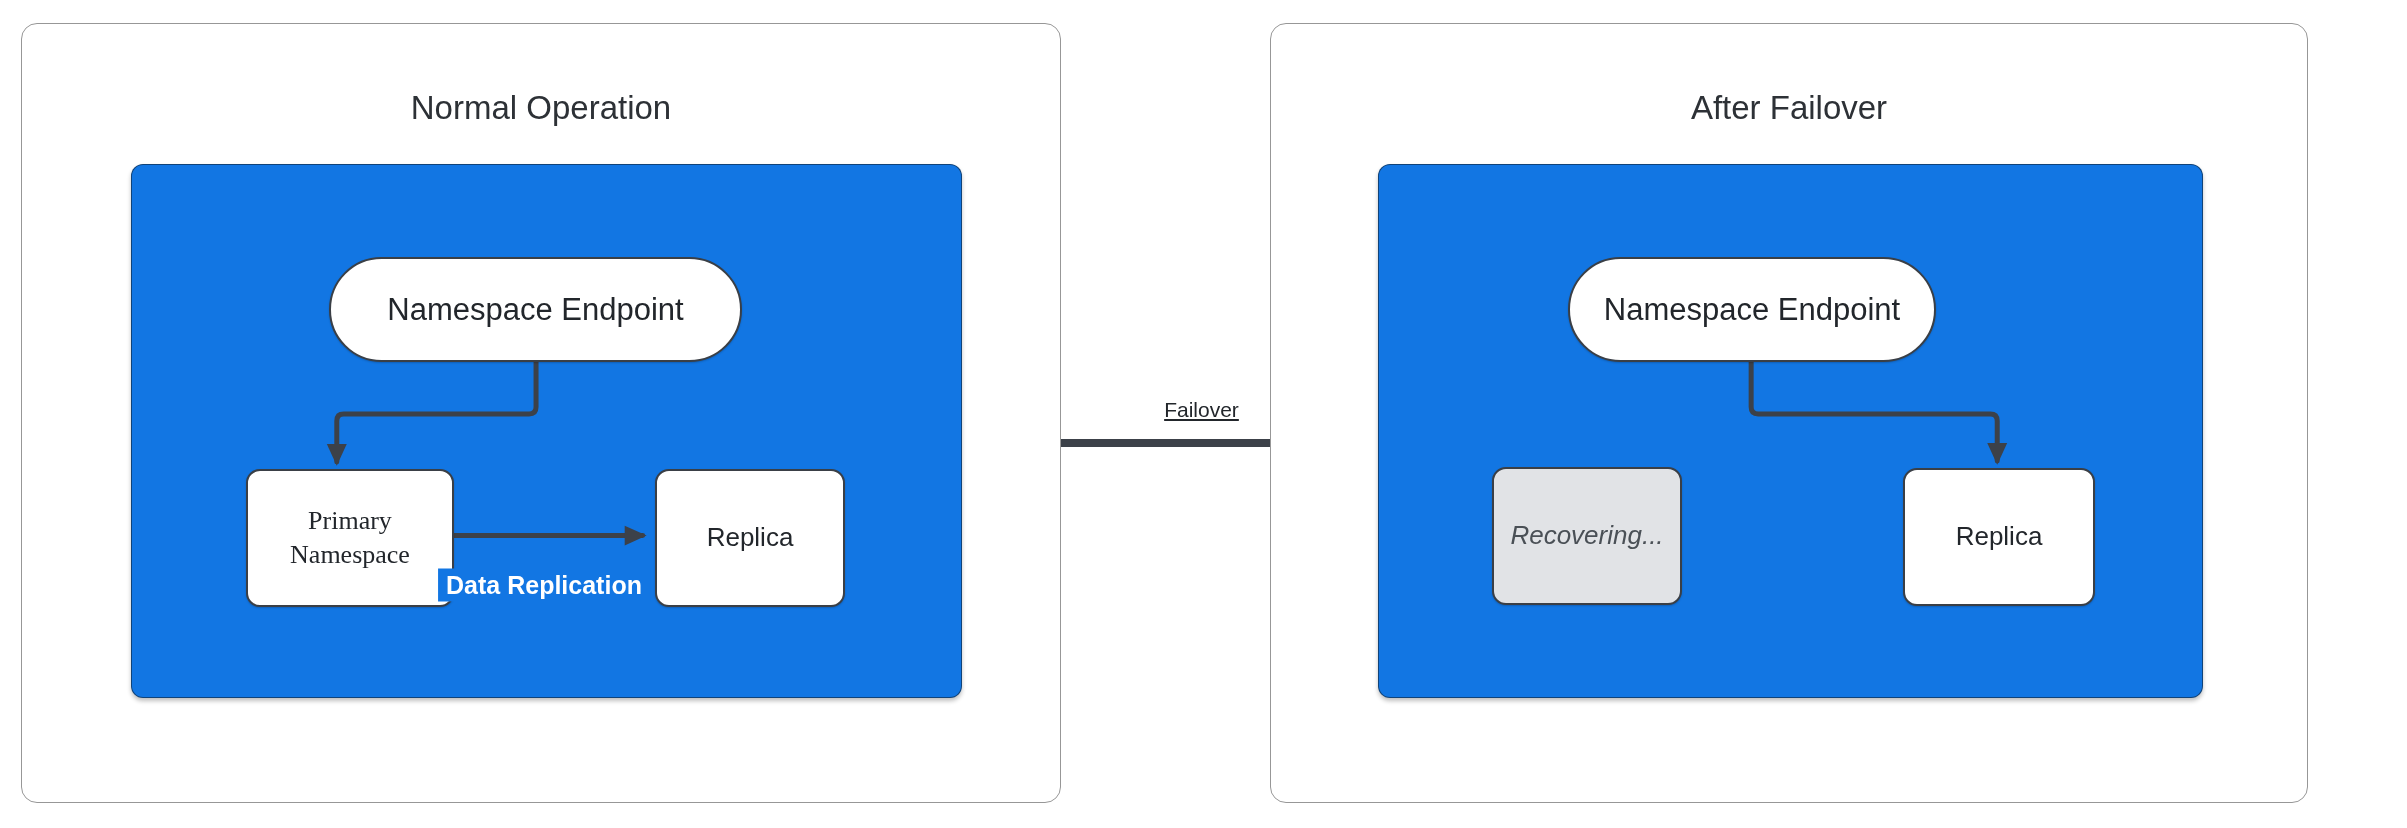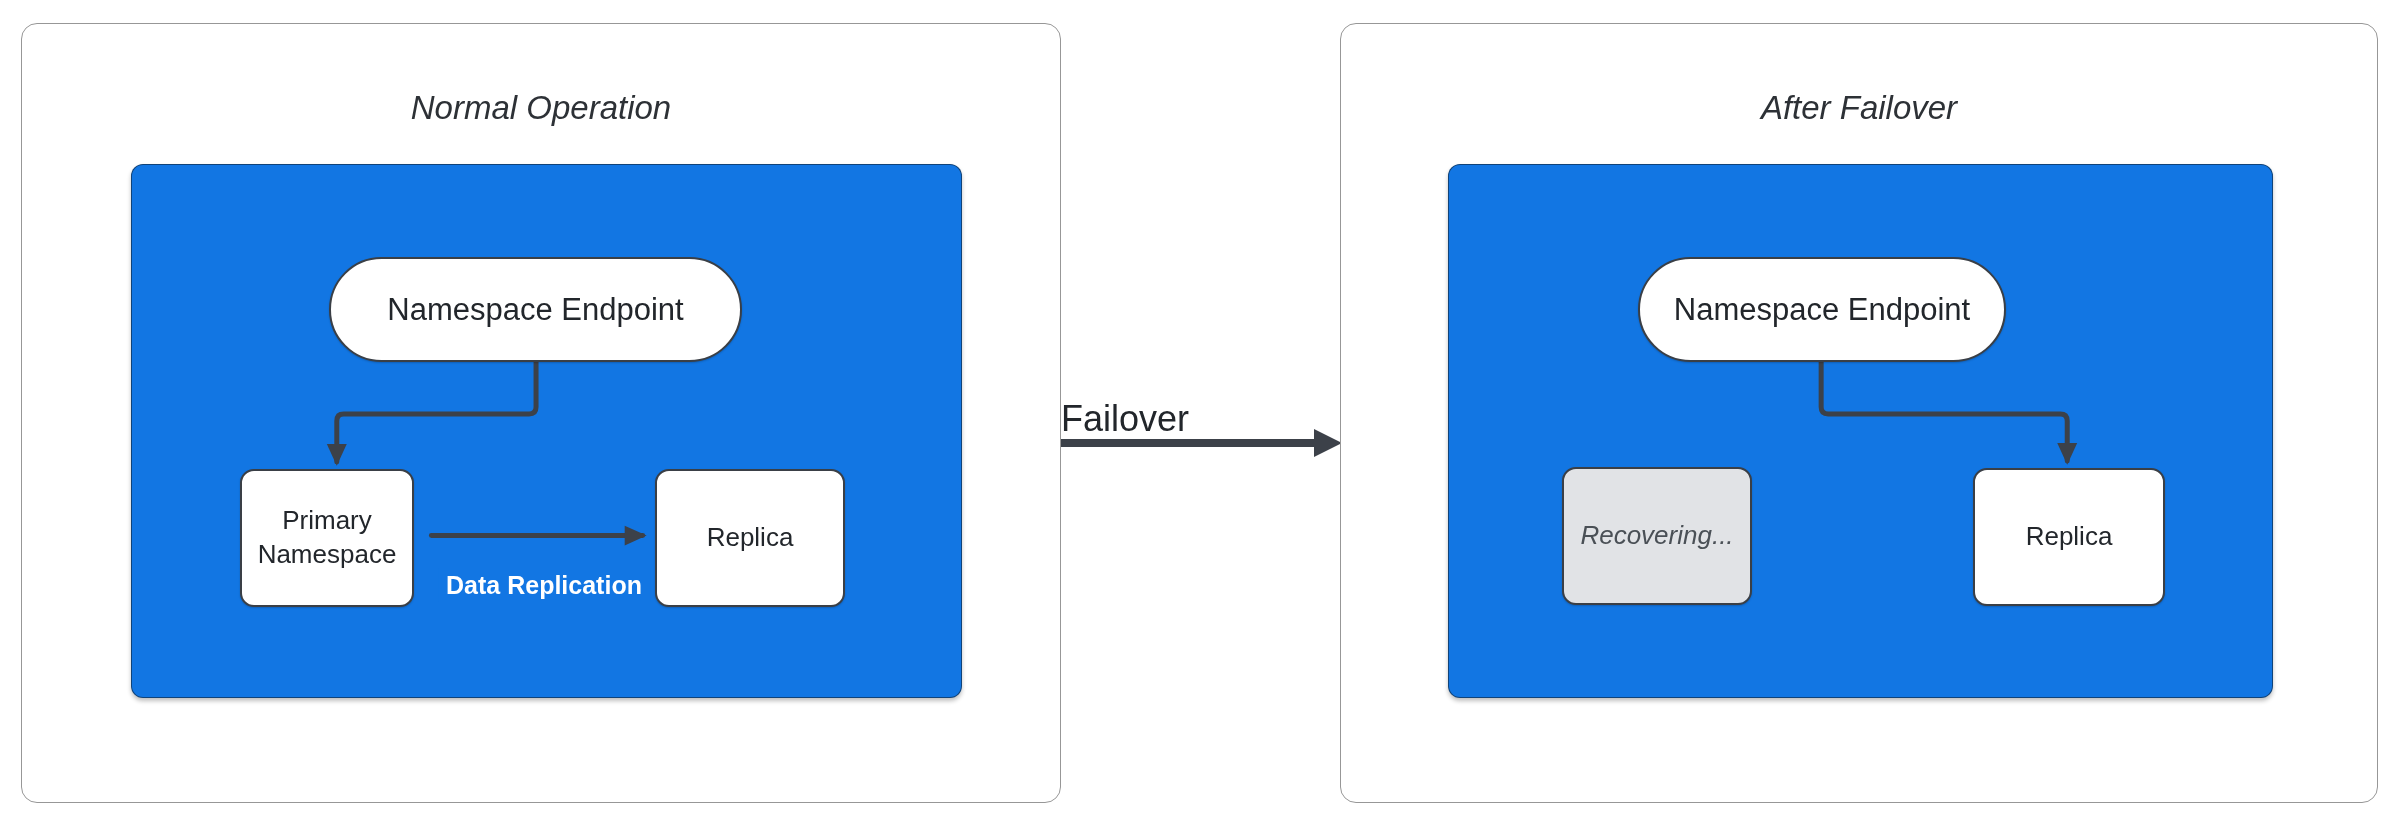--- a/index.html
+++ b/index.html
@@ -13,25 +13,25 @@
     width:2407px;height:828px;background:#fff;
     font-family:"Liberation Sans", sans-serif;color:var(--ink);
   }
   .canvas{position:relative;width:2407px;height:828px;overflow:hidden;}
 
   .panel{
     position:absolute;top:23px;height:780px;background:#fff;
     border:1.5px solid var(--panel_border);border-radius:16px;
   }
   .panel.left{left:21px;width:1040px;}
-  .panel.right{left:1340px;width:1038px;}
+  .panel.right{left:1270px;width:1038px;}
 
   .panel-title{
     position:absolute;top:64px;left:0;right:0;text-align:center;
-    font-style:italic;font-size:33px;line-height:40px;color:var(--title_text);
+    font-size:33px;line-height:40px;color:var(--title_text);
   }
 
   .bluebox{
     position:absolute;top:140px;height:534px;background:var(--blue);
     border:1px solid rgba(15,25,35,.55);border-radius:12px;
     box-shadow:0 3px 4px rgba(0,0,0,.25);
   }
   .panel.left  .bluebox{left:109px;width:831px;}
   .panel.right .bluebox{left:107px;width:825px;}
 
@@ -45,37 +45,37 @@
   .panel.left  .pill{left:197px;width:413px;}
   .panel.right .pill{left:189px;width:368px;}
 
   .node{
     position:absolute;background:var(--white);
     border:2px solid var(--node_border);border-radius:14px;
     display:flex;align-items:center;justify-content:center;text-align:center;
     font-size:26px;line-height:1.3;color:var(--ink);padding:0 12px;
     box-shadow:0 1px 2px rgba(0,0,0,.2);
   }
-  .n-primary   {left:108px;top:304px;width:174px;height:138px;}
+  .n-primary   {left:114px;top:304px;width:208px;height:138px;font-family:Liberation Serif, serif;}
   .n-replica-l {left:523px;top:304px;width:190px;height:138px;}
   .n-recovering{left:113px;top:302px;width:190px;height:138px;}
   .n-replica-r {left:524px;top:303px;width:192px;height:138px;}
   .node.gray{background:var(--recovering_bg);color:var(--recovering_text);font-style:italic;text-align:center;}
 
   svg.connector{position:absolute;inset:0;width:100%;height:100%;pointer-events:none;}
   svg.connector path.wire{stroke:var(--arrow);stroke-width:5;fill:none;stroke-linecap:round;}
 
   .edge-label{
     position:absolute;left:412px;top:372px;transform:translate(-50%,-50%);
     background:var(--blue);color:#fff;font-weight:bold;font-size:25px;
     padding:2px 8px;white-space:nowrap;margin-top:48px;
   }
 
   .failover{position:absolute;left:1061px;top:398px;width:281px;height:75px;}
-  .failover-label{position:absolute;top:0;left:0;right:0;font-size:36px;color:var(--ink);}
+  .failover-label{position:absolute;top:0;left:0;right:0;text-align:center;font-size:21px;color:var(--ink);text-decoration:underline;}
   .failover-bar{position:absolute;left:0;top:41px;width:256px;height:8px;background:var(--arrow);}
   .failover-head{
     position:absolute;left:253px;top:31px;width:0;height:0;
     border-left:28px solid var(--arrow);
     border-top:14px solid transparent;border-bottom:14px solid transparent;
   }
 </style>
 </head>
 <body>
 

